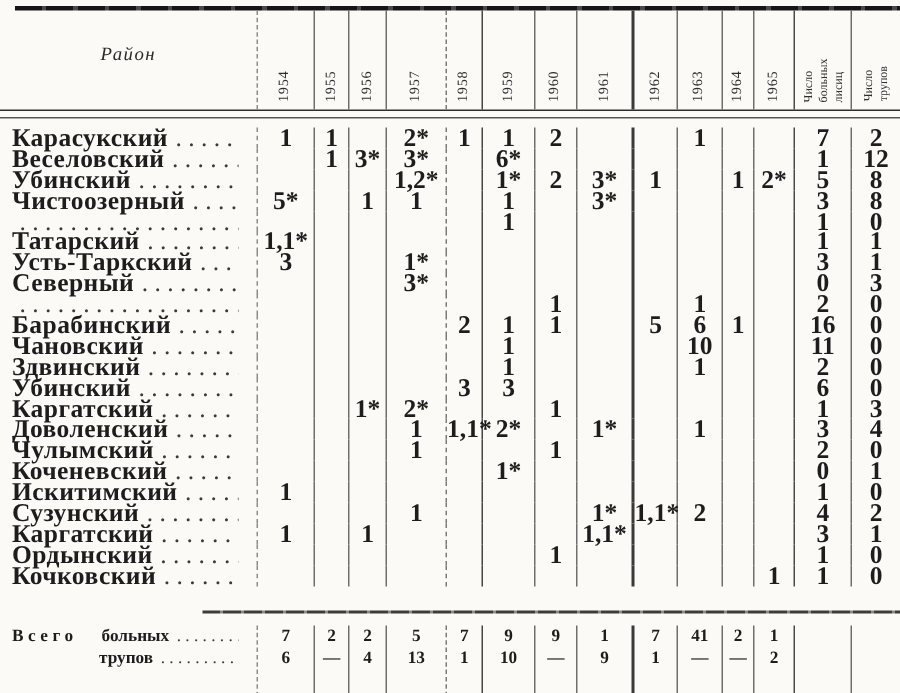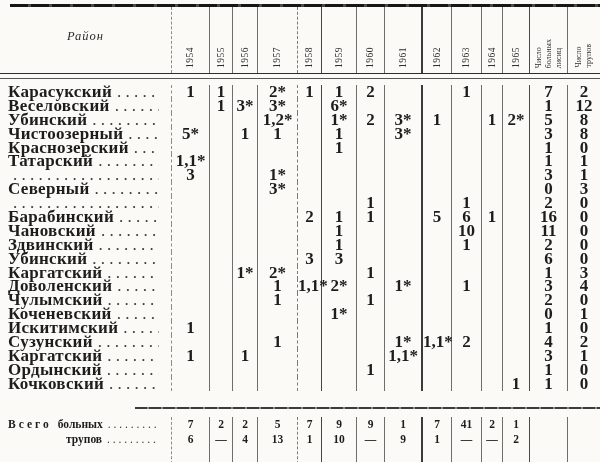--- a/index.html
+++ b/index.html
@@ -50,21 +50,21 @@
 
   .prefootline {
     height:2px; margin-left:135px; margin-top:8px;
     background:repeating-linear-gradient(90deg,#3c3c3c 0 12px,#8a8a8a 12px 14px);
   }
   .footer { height:52px; padding-top:8px; font-weight:bold; font-size:11.5px; }
   .footer .num { text-align:center; line-height:15px; }
   .foot-label { padding-left:8px; padding-right:12px; }
   .fl1, .fl2 { display:flex; line-height:15px; }
   .fl2 { margin-left:58px; }
-  .vsego { letter-spacing:3px; margin-right:6px; }
+  .vsego { letter-spacing:3px; margin-right:16px; }
 </style>
 </head>
 <body>
 
 <div class="page">
 
   <div class="topline"></div>
 
   <div class="grid header">
     <div class="hcell rayon-hcell">
@@ -200,21 +200,20 @@
         <div class="val"></div>
         <div class="val"></div>
         <div class="val"></div>
         <div class="val"></div>
         <div class="val">3</div>
         <div class="val">8</div>
       </div>
 
       <div class="grid row">
         <div class="name-cell">
-          <span class="dname">Краснозерский</span>
           <span class="leader">. . . . . . . . . . . . . . . . . . . .</span>
         </div>
         <div class="val"></div>
         <div class="val"></div>
         <div class="val"></div>
         <div class="val"></div>
         <div class="val"></div>
         <div class="val">1</div>
         <div class="val"></div>
         <div class="val"></div>
@@ -242,20 +241,21 @@
         <div class="val"></div>
         <div class="val"></div>
         <div class="val"></div>
         <div class="val"></div>
         <div class="val">1</div>
         <div class="val">1</div>
       </div>
 
       <div class="grid row">
         <div class="name-cell">
+          <span class="dname">Усть-Таркский</span>
           <span class="leader">. . . . . . . . . . . . . . . . . . . .</span>
         </div>
         <div class="val">3</div>
         <div class="val"></div>
         <div class="val"></div>
         <div class="val">1*</div>
         <div class="val"></div>
         <div class="val"></div>
         <div class="val"></div>
         <div class="val"></div>

